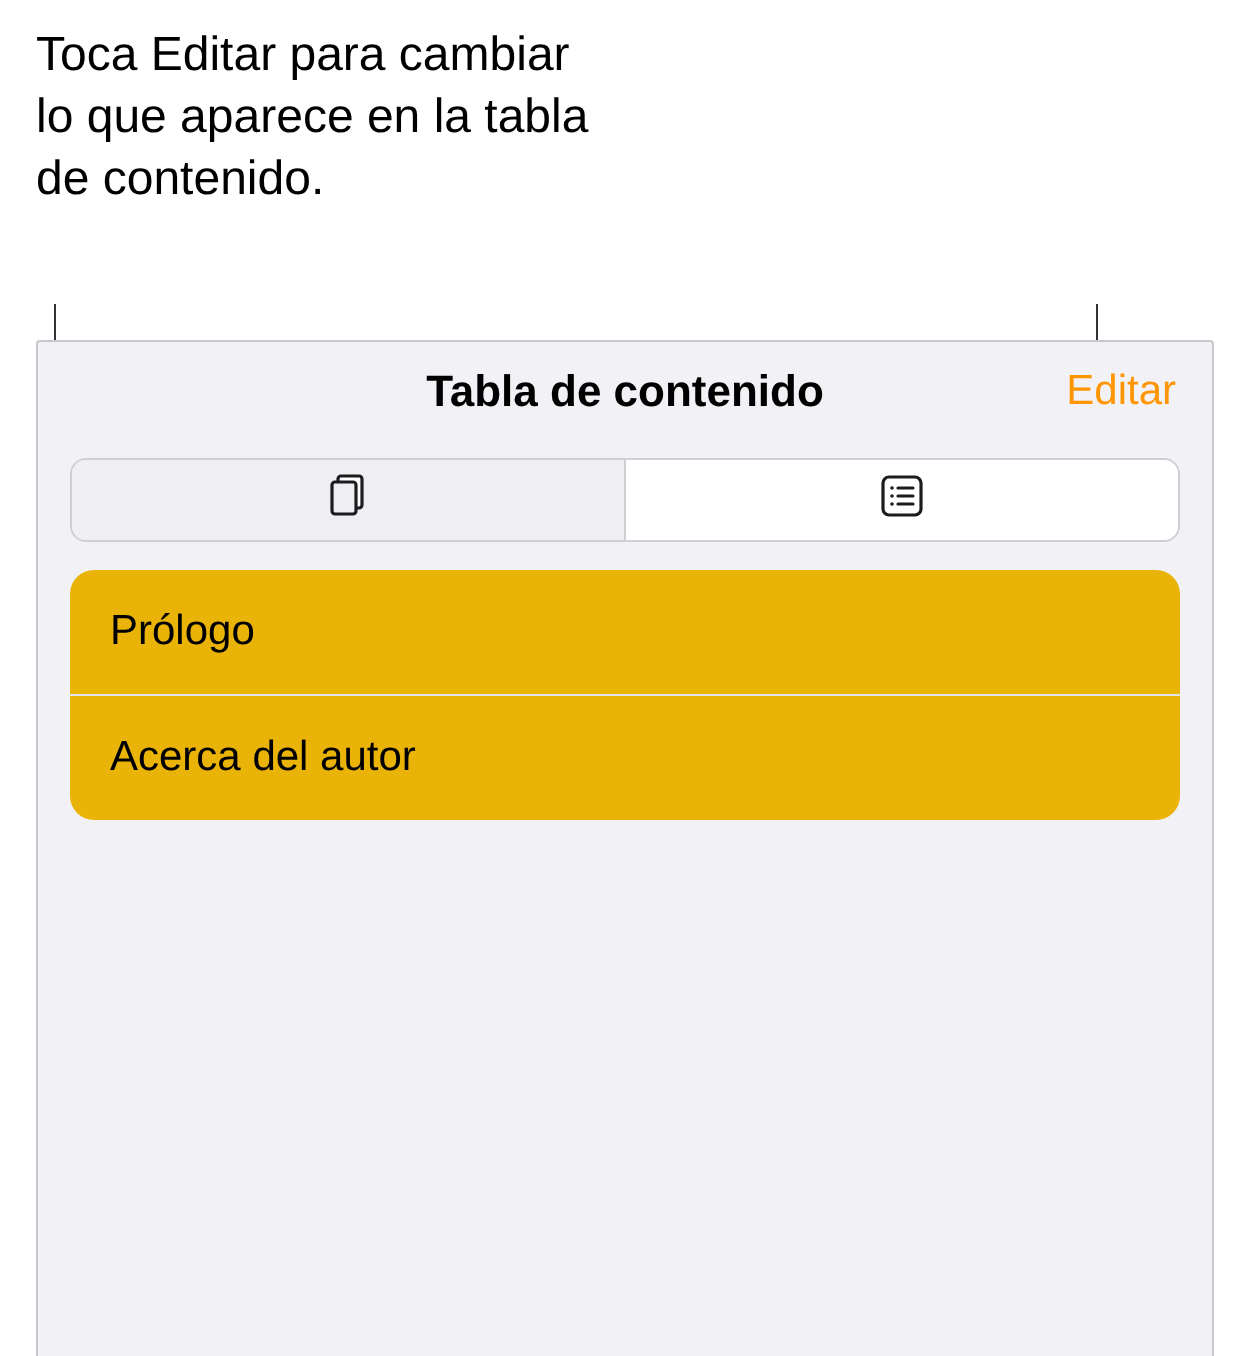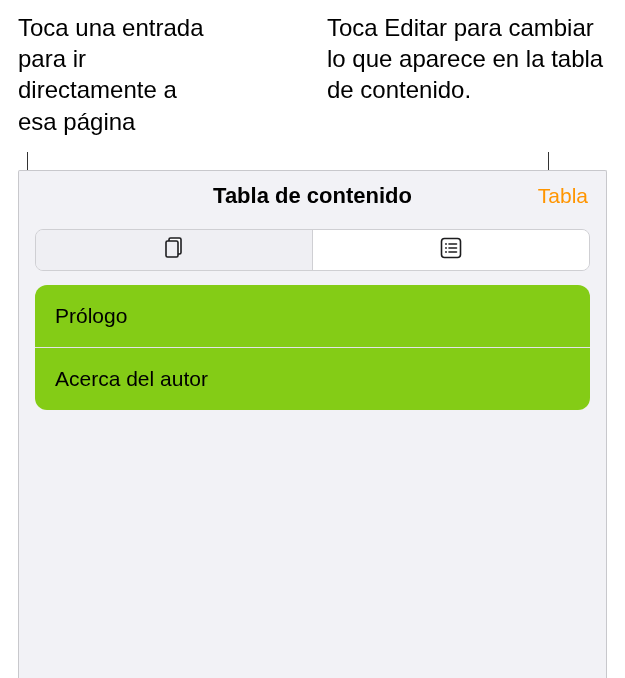--- a/index.html
+++ b/index.html
@@ -106,21 +106,21 @@
     }
     .seg + .seg {
       border-left: 0.5px solid #cfcfd3;
     }
     .seg svg {
       width: 28px;
       height: 28px;
     }
     .toc-list {
       margin: 0 16px;
-      background: #84cc16;
+      background: #eab308;
       border-radius: 12px;
       overflow: hidden;
     }
     .toc-item {
       padding: 19px 20px;
       font-size: 21px;
       color: #000;
       border-bottom: 0.5px solid #e3e3e7;
       cursor: pointer;
     }
@@ -128,31 +128,30 @@
       padding-left: 48px;
     }
     .toc-item:last-child {
       border-bottom: none;
     }
   </style>
 </head>
 <body>
 
 <div class="callouts">
-  <div class="callout-left">Toca una entrada para ir directamente a esa página</div>
   <div class="callout-right">Toca Editar para cambiar lo que aparece en la tabla de contenido.</div>
 </div>
 
 <div class="leader-left"></div>
 <div class="leader-right"></div>
 
 <div class="panel">
   <div class="panel-header">
     <div class="panel-title">Tabla de contenido</div>
-    <button class="edit-button">Tabla</button>
+    <button class="edit-button">Editar</button>
   </div>
 
   <div class="segmented">
     <div class="seg">
       <span>
         <svg viewBox="0 0 28 28" fill="none" stroke="#1c1c1e" stroke-width="1.6" stroke-linejoin="round">
           <rect x="9" y="4" width="12" height="16" rx="1.5" fill="#fff"></rect>
           <rect x="6" y="7" width="12" height="16" rx="1.5" fill="#efeff3"></rect>
         </svg>
       </span>

